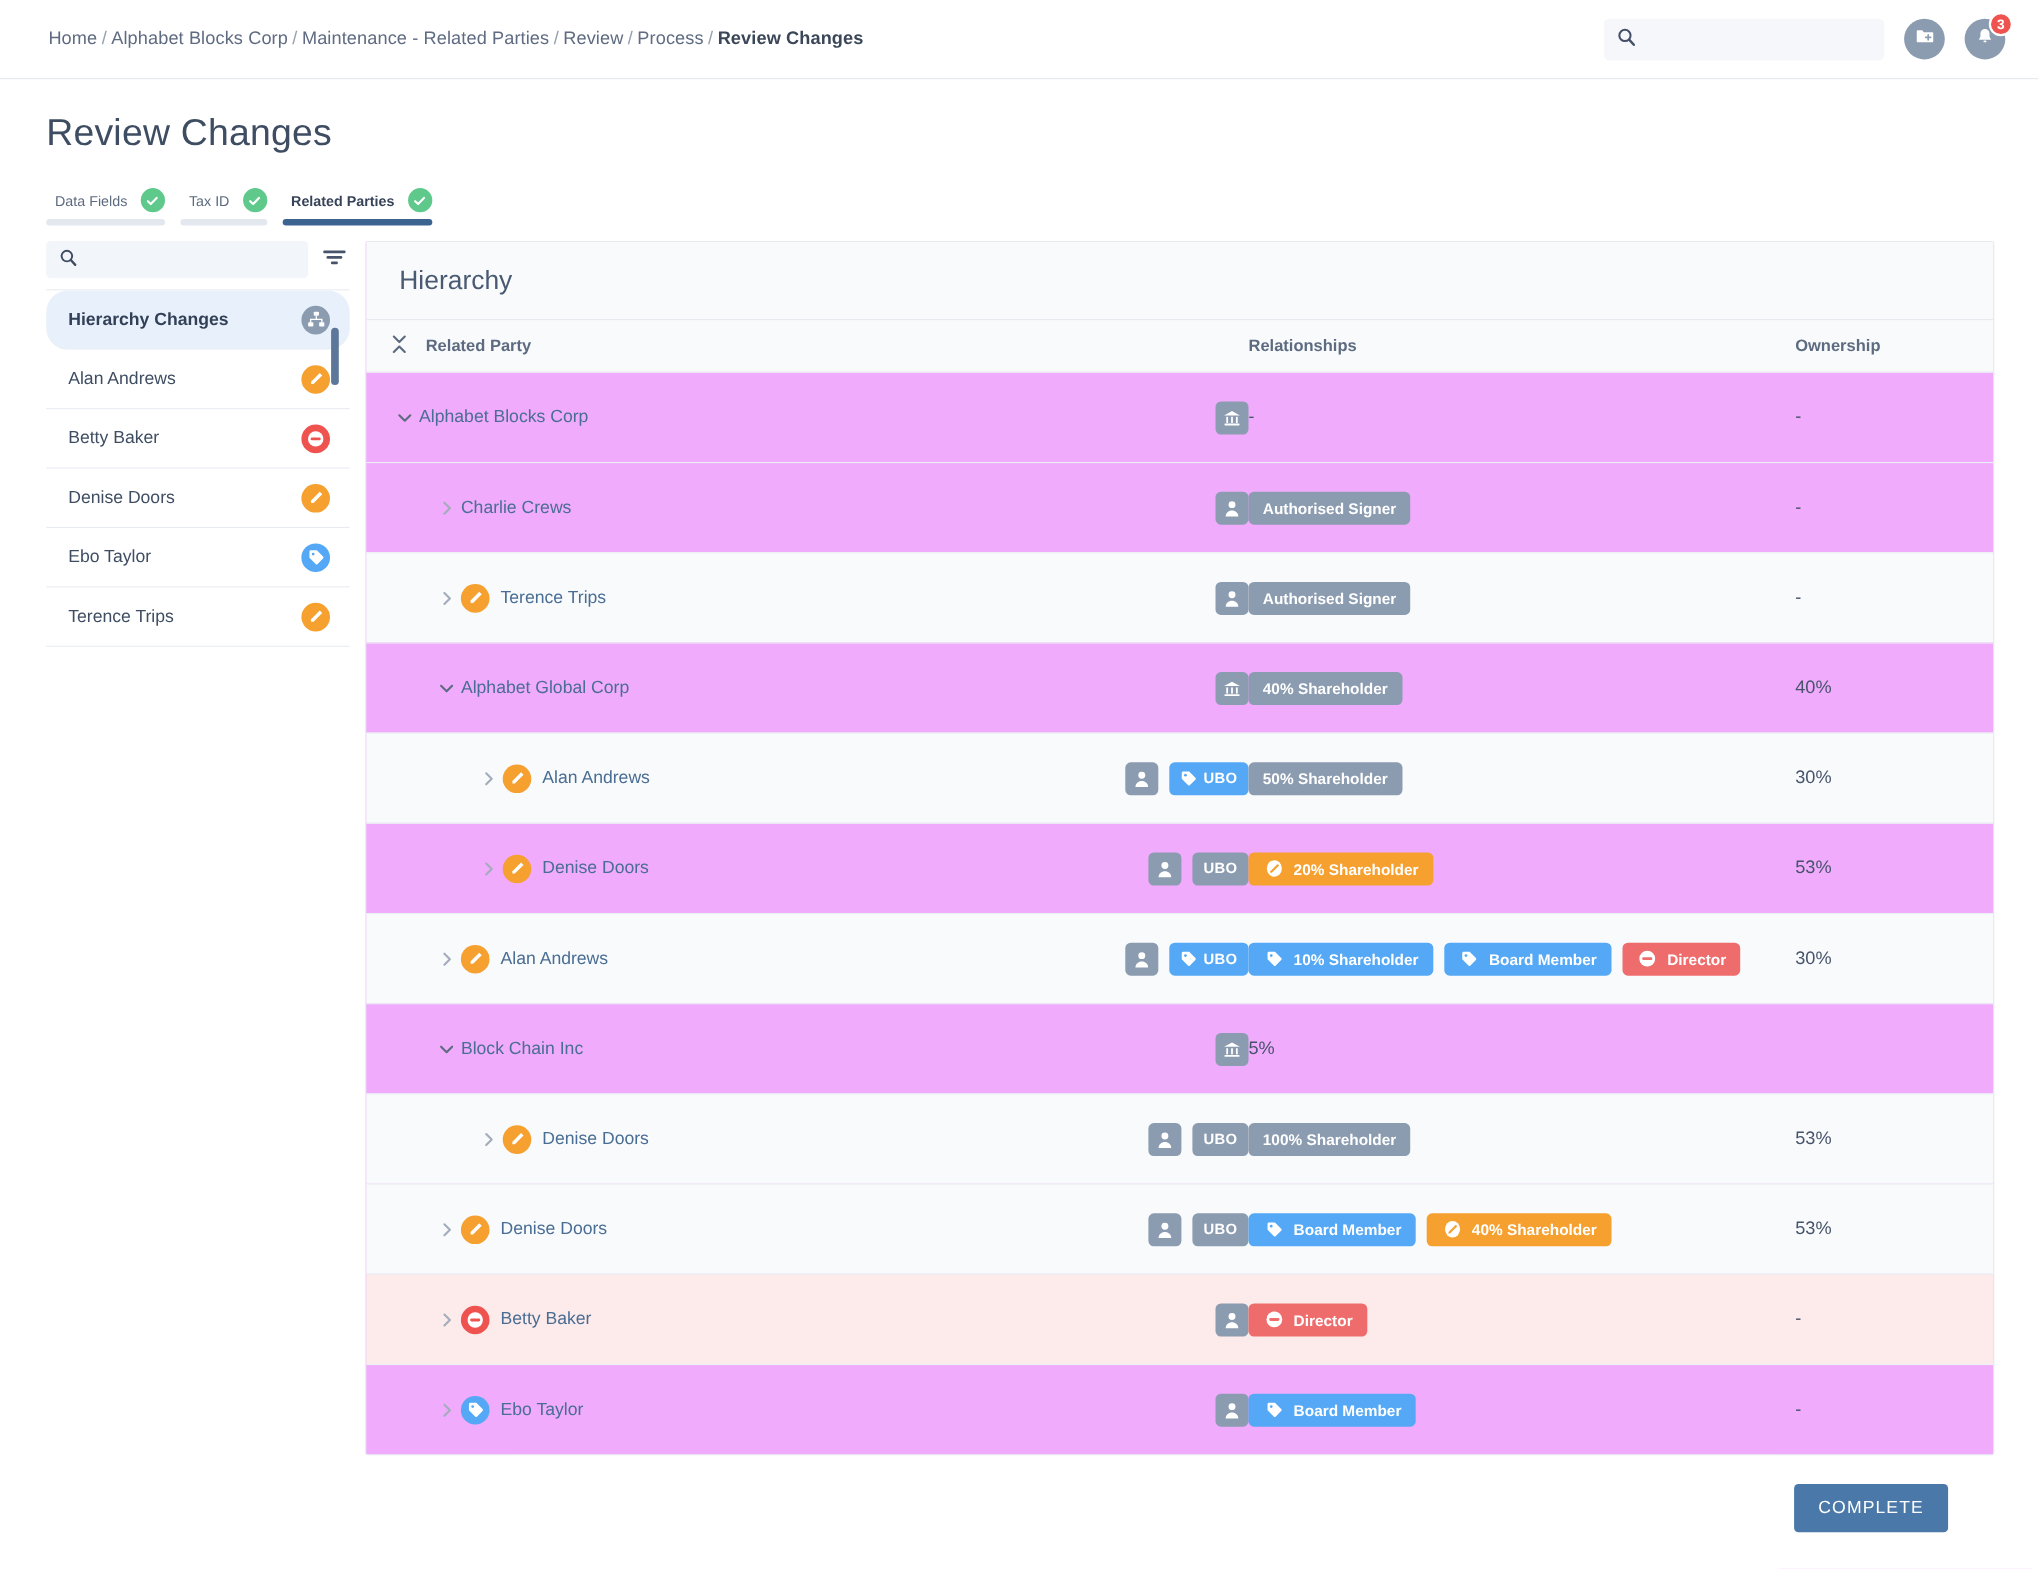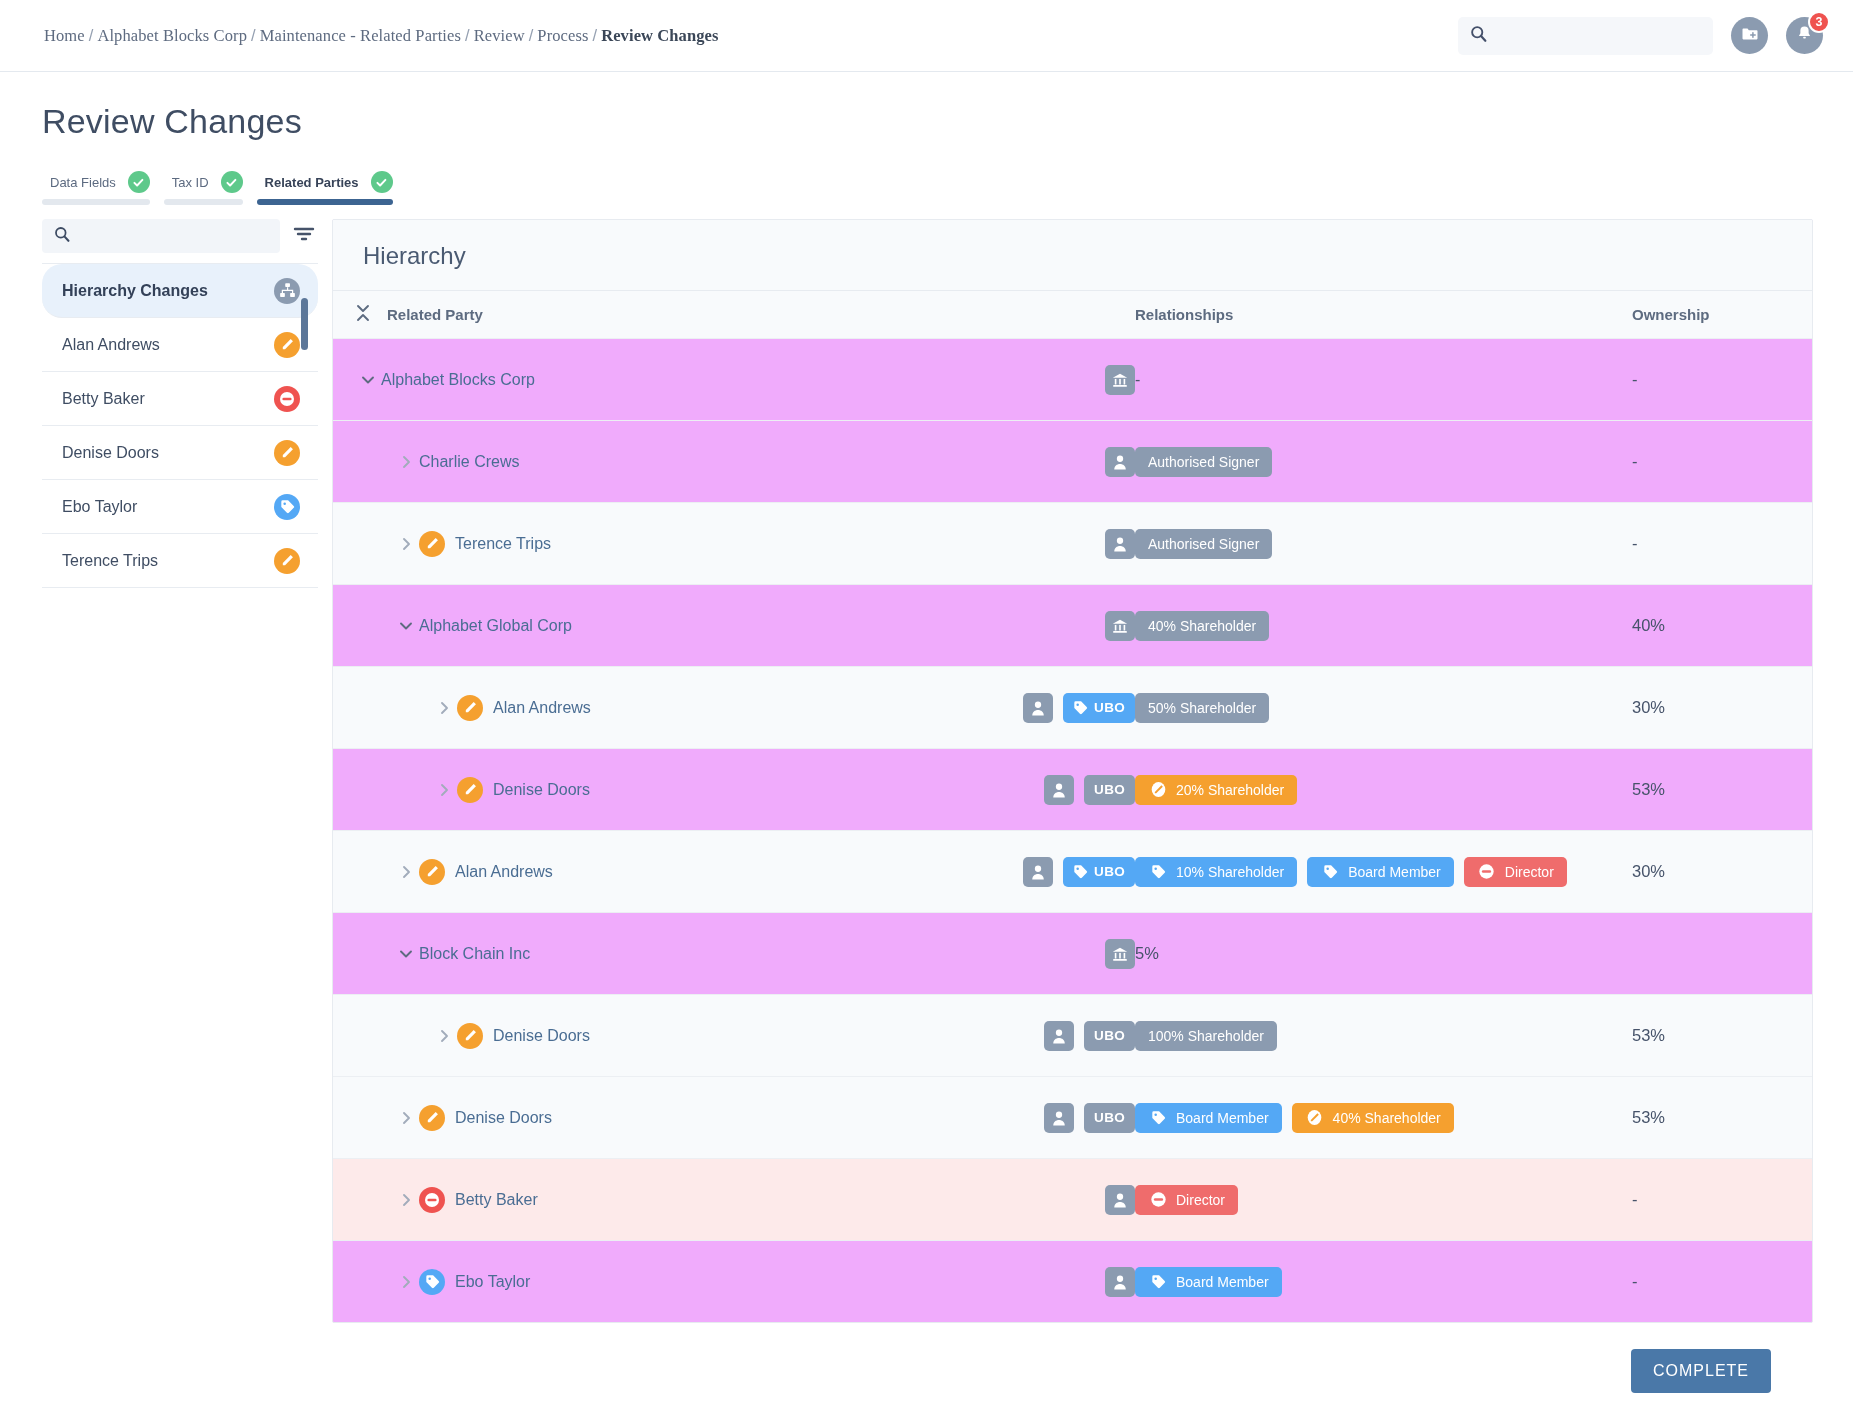--- a/index.html
+++ b/index.html
@@ -22,21 +22,21 @@
     justify-content: space-between;
     padding: 0 30px 0 44px;
   }
   .breadcrumb {
     font-size: 16.5px;
     color: #5e6b80;
     letter-spacing: .1px;
     white-space: nowrap;
   }
   .breadcrumb .sep { color: #95a0b1; padding: 0 4px; }
-  .breadcrumb .crumb { color: #5e6b80; font-family: Liberation Serif, serif; }
+  .breadcrumb .crumb { color: #5e6b80; }
   .breadcrumb .crumb.current { color: #3b4758; font-weight: bold; }
 
   .topright { display: flex; align-items: center; gap: 18px; }
   .searchbox {
     width: 255px; height: 38px;
     background: #f5f7fa;
     border-radius: 5px;
     display: flex; align-items: center;
     padding: 0 12px;
   }
@@ -203,21 +203,21 @@
     letter-spacing: .3px;
   }
   .ubo-chip.gray { background: #8b9bb0; }
   .ubo-chip.blue { background: #54a8f5; }
 
   .rel-cell { display: flex; align-items: center; gap: 10px; flex-wrap: wrap; }
   .pill {
     height: 30px; border-radius: 5px;
     display: inline-flex; align-items: center; gap: 8px;
     padding: 0 13px;
-    color: #fff; font-size: 14px; font-weight: normal;
+    color: #fff; font-size: 14px; font-weight: bold;
     white-space: nowrap;
   }
   .pill.gray { background: #8b9bb0; }
   .pill.blue { background: #54a8f5; }
   .pill.orange { background: #f5a02f; }
   .pill.red { background: #ef6c6c; }
   .pill .pill-icon {
     width: 20px; height: 20px; border-radius: 50%;
     background: rgba(255,255,255,.0);
     display: inline-flex; align-items: center; justify-content: center;

